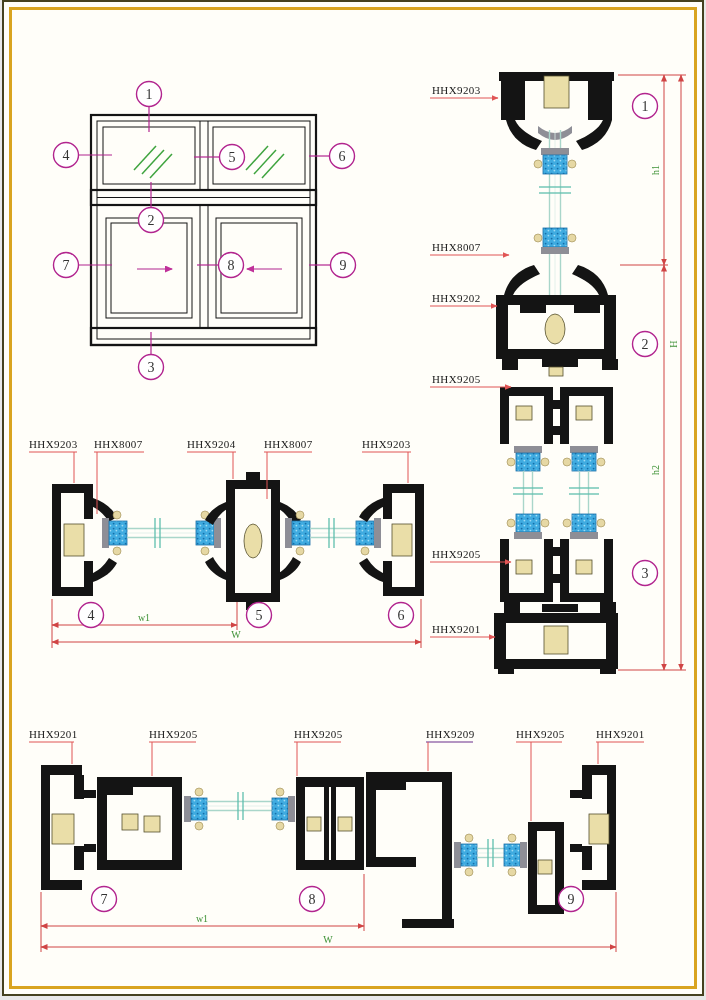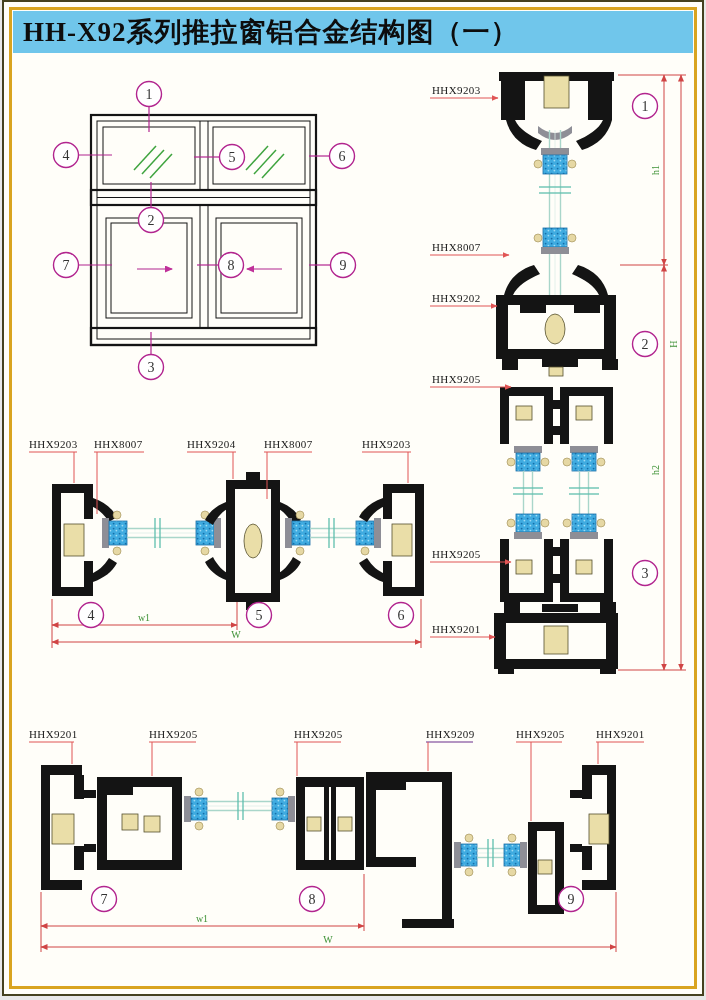--- a/index.html
+++ b/index.html
@@ -31,23 +31,20 @@
   .lab{font:11px "Liberation Serif",serif;fill:#1a1a1a;letter-spacing:0.4px;}
   .dim{font:10px "Liberation Serif",serif;fill:#3F9237;}
   .num{font:14px "Liberation Serif",serif;fill:#333;text-anchor:middle;}
   .co{fill:#fff;stroke:#B2258F;stroke-width:1.4;}
 </style>
 </head>
 <body>
 
 <div class="page">
   <div class="goldframe"></div>
-  <div class="titlebar">
-    <span class="t">HH-X92系列推拉窗铝合金结构图（一）</span>
-  </div>
 
   <svg width="702" height="996" viewBox="0 0 702 996">
     <defs>
       <pattern id="bluepat" width="6" height="5" patternUnits="userSpaceOnUse">
         <rect width="6" height="5" fill="#3FABE0"></rect>
         <circle cx="1.6" cy="1.6" r="0.9" fill="#156EA9"></circle>
         <circle cx="4.4" cy="3.6" r="0.9" fill="#9FDCF5"></circle>
       </pattern>
       <marker id="arC" markerWidth="9" markerHeight="8" refX="6.5" refY="3" orient="auto-start-reverse" markerUnits="userSpaceOnUse">
         <path d="M0,0L7,3L0,6Z" fill="#D04545"></path>

